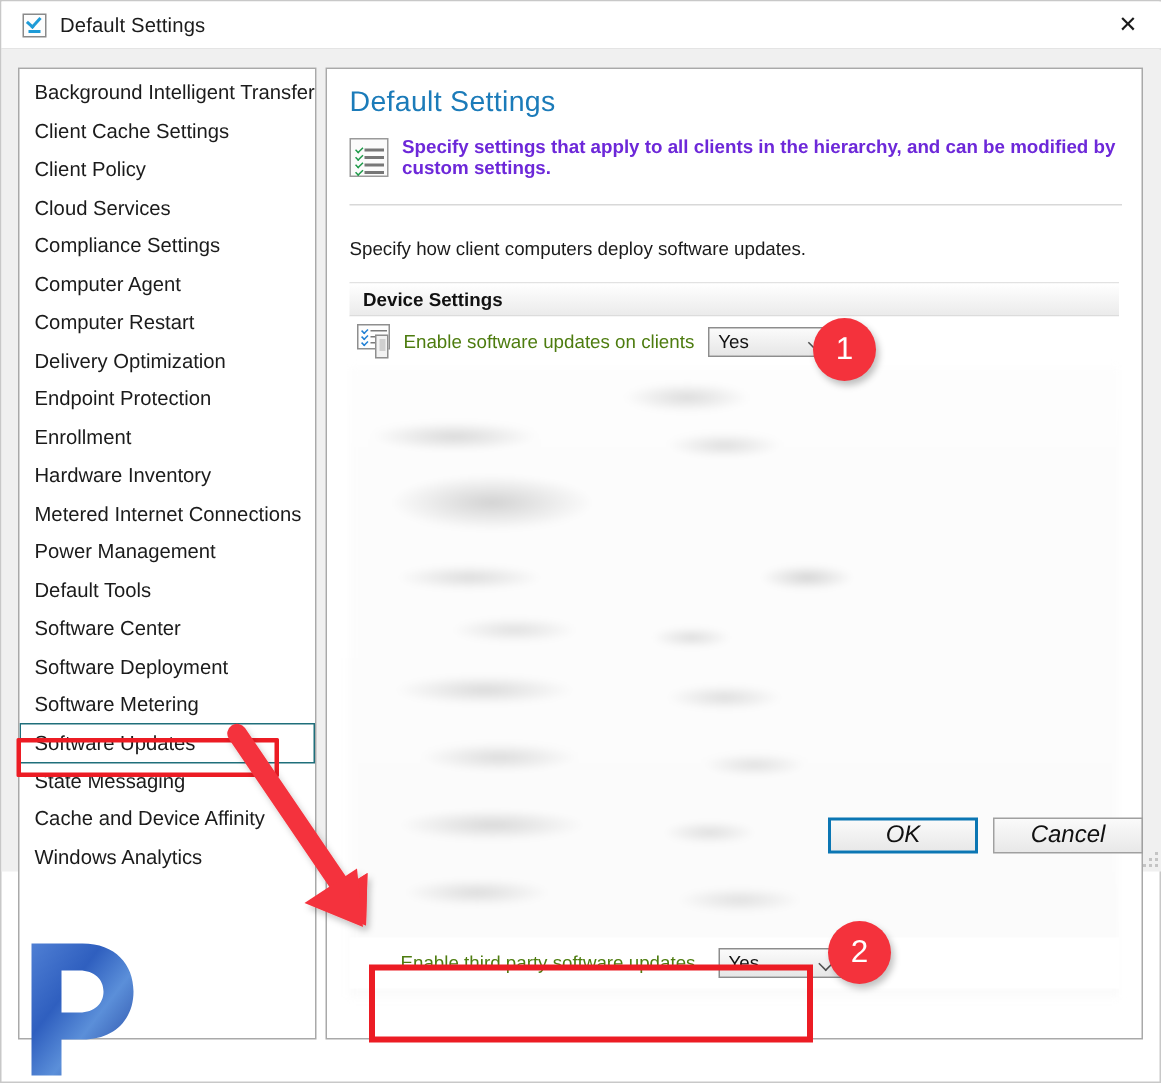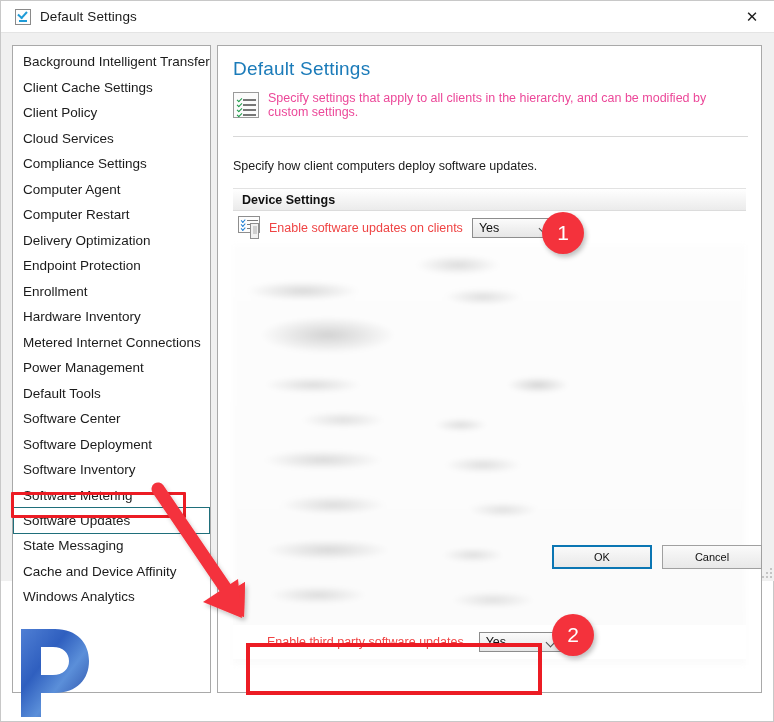--- a/index.html
+++ b/index.html
@@ -178,21 +178,22 @@
     display: block;
   }
   .doc-icon u:nth-of-type(1) { top: 5px; }
   .doc-icon u:nth-of-type(2) { top: 10px; }
   .doc-icon u:nth-of-type(3) { top: 15px; }
   .doc-icon u:nth-of-type(4) { top: 20px; }
 
   #desc-text {
     margin-left: 9px;
     font-size: 12.5px;
-    color: #ec4899;
+    color: #6d28d9;
+    font-weight: bold;
   }
 
   #hr-main {
     position: absolute;
     left: 15px; top: 90px;
     width: 515px; height: 1px;
     background: #d8d8d8;
   }
 
   #intro-text {
@@ -273,21 +274,21 @@
   .device-icon .tower span {
     position: absolute;
     left: 2px; top: 2px;
     width: 4px; height: 8px;
     background: #cfcfcf;
     display: block;
   }
 
   .prop-label {
     font-size: 12.5px;
-    color: #ef4444;
+    color: #4d7c0f;
     margin-left: 5px;
     white-space: nowrap;
   }
   .combo {
     position: relative;
     width: 84px; height: 20px;
     border: 1px solid #8d8d8d;
     background: linear-gradient(#fbfbfb, #e6e6e6);
     display: flex;
     align-items: center;
@@ -359,26 +360,27 @@
 
   
   #btn-row {
     position: absolute;
     right: 13px; bottom: 12px;
     display: flex;
     gap: 10px;
   }
   .dlg-btn {
     width: 100px; height: 24px;
-    font-size: 11px;
+    font-size: 16px;
     color: #111;
     background: linear-gradient(#fafafa, #e8e8e8);
     border: 1px solid #a0a0a0;
     display: flex; align-items: center; justify-content: center;
     cursor: default;
+    font-style: italic;
   }
   .dlg-btn.default {
     border: 2px solid #0b76b3;
   }
 
   
   #grip {
     position: absolute;
     right: 3px; bottom: 3px;
     width: 12px; height: 12px;
@@ -453,21 +455,20 @@
           <div class="side-item">Computer Restart</div>
           <div class="side-item">Delivery Optimization</div>
           <div class="side-item">Endpoint Protection</div>
           <div class="side-item">Enrollment</div>
           <div class="side-item">Hardware Inventory</div>
           <div class="side-item">Metered Internet Connections</div>
           <div class="side-item">Power Management</div>
           <div class="side-item">Default Tools</div>
           <div class="side-item">Software Center</div>
           <div class="side-item">Software Deployment</div>
-          <div class="side-item">Software Inventory</div>
           <div class="side-item">Software Metering</div>
           <div class="side-item selected">Software Updates</div>
           <div class="side-item">State Messaging</div>
           <div class="side-item">Cache and Device Affinity</div>
           <div class="side-item">Windows Analytics</div>
         </div>
     </div>
     <div id="sw-updates-highlight"></div>
 
     <div id="content">

